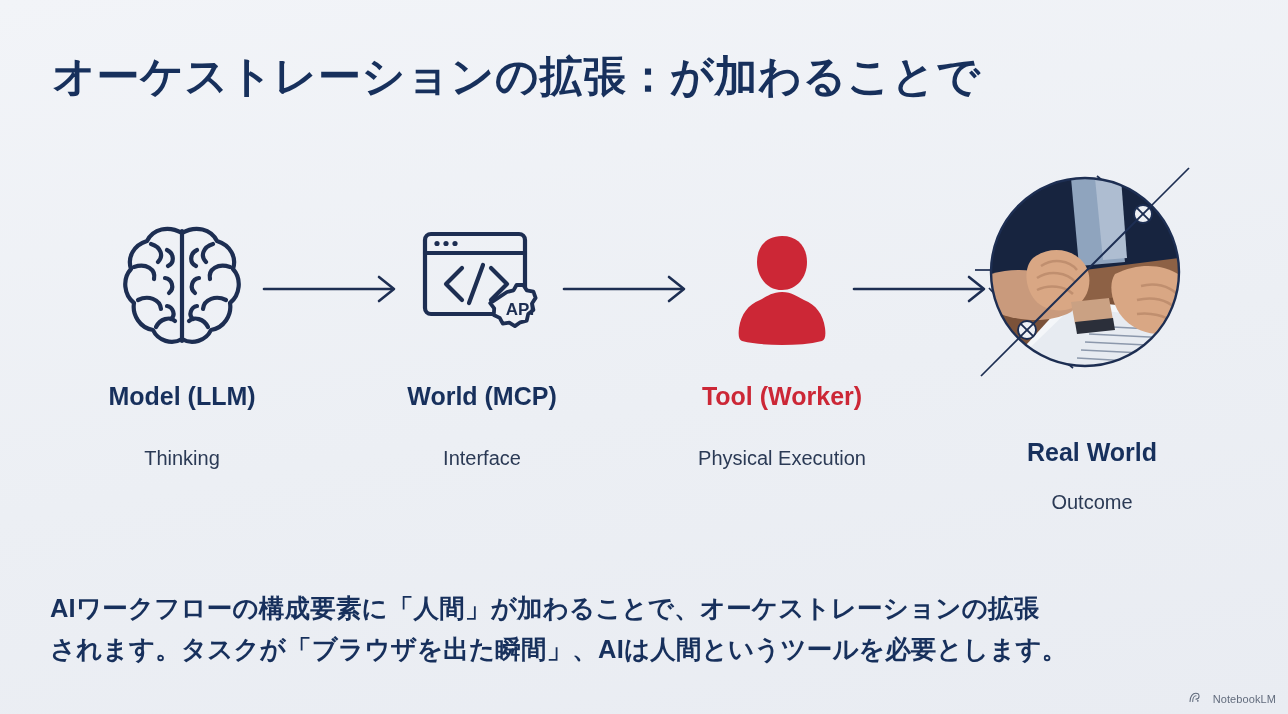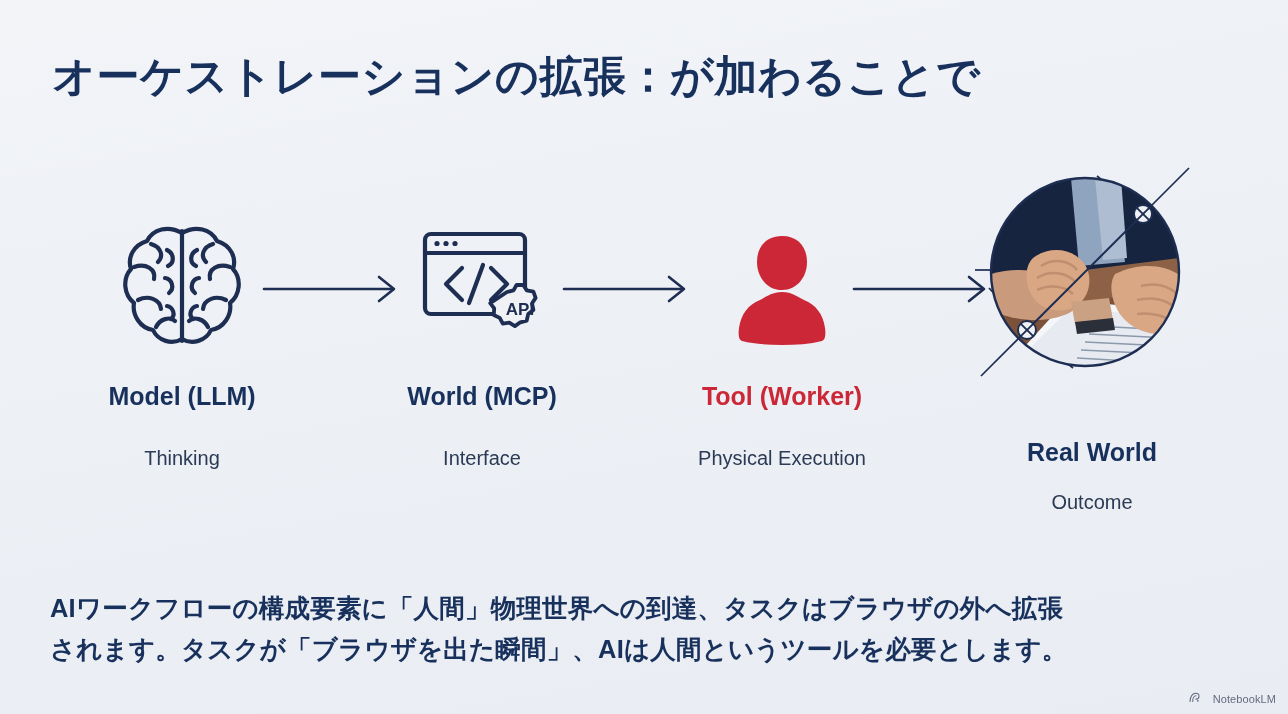--- a/index.html
+++ b/index.html
@@ -321,21 +321,21 @@
     <div class="arrow" id="arrow-3">
       <svg width="145" height="34" viewBox="0 0 145 34" fill="none" stroke="#1d2e52" stroke-width="2.6" stroke-linecap="round" stroke-linejoin="round">
         <line x1="2" y1="17" x2="130" y2="17"></line>
         <polyline points="117,5 132,17 117,29"></polyline>
       </svg>
     </div>
 
   </div>
 
   <div class="caption">
-    <div class="line">AIワークフローの構成要素に「人間」物理世界への到達、タスクはブラウザの外へ拡張</div>
+    <div class="line">AIワークフローの構成要素に「人間」が加わることで、オーケストレーションの拡張</div>
     <div class="line">されます。タスクが「ブラウザを出た瞬間」、AIは人間というツールを必要とします。</div>
   </div>
 
   <div class="watermark">
     <span>
       <svg width="13" height="13" viewBox="0 0 16 16" fill="none" stroke="#4a5568" stroke-width="1.3" stroke-linecap="round">
         <path d="M2.5 13 C2.5 6.5 6 2.8 9.5 2.8 C12 2.8 13.6 4.4 13.6 6.4
                  C13.6 8.6 11.8 10 9.8 10"></path>
         <path d="M5.8 13 C5.8 8.6 7.6 5.8 9.9 5.8"></path>
         <circle cx="12.1" cy="12.1" r="1.1" fill="#4a5568" stroke="none"></circle>

